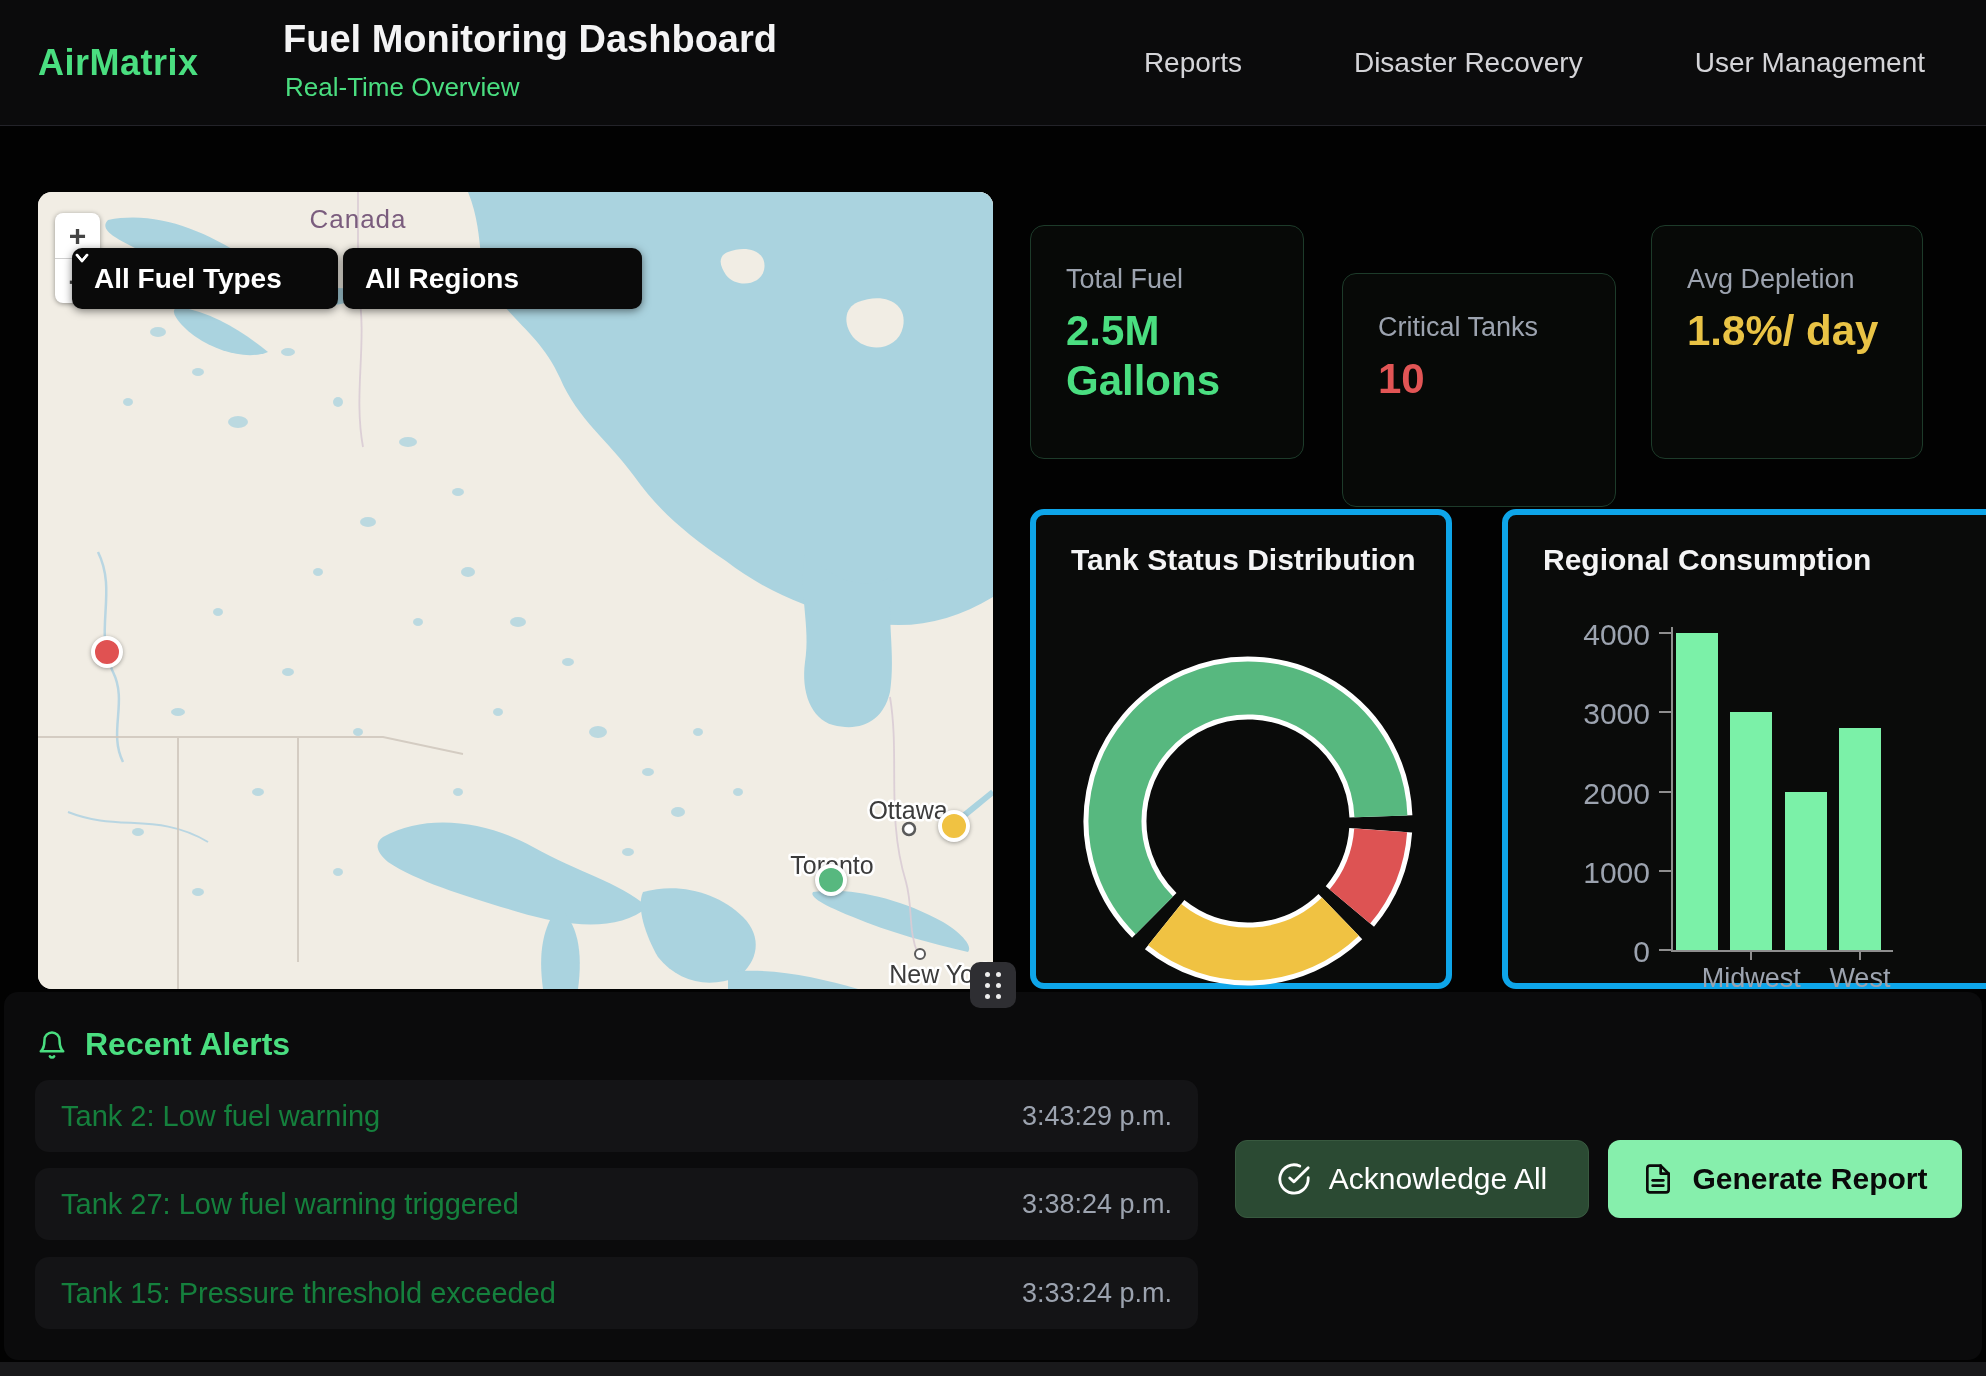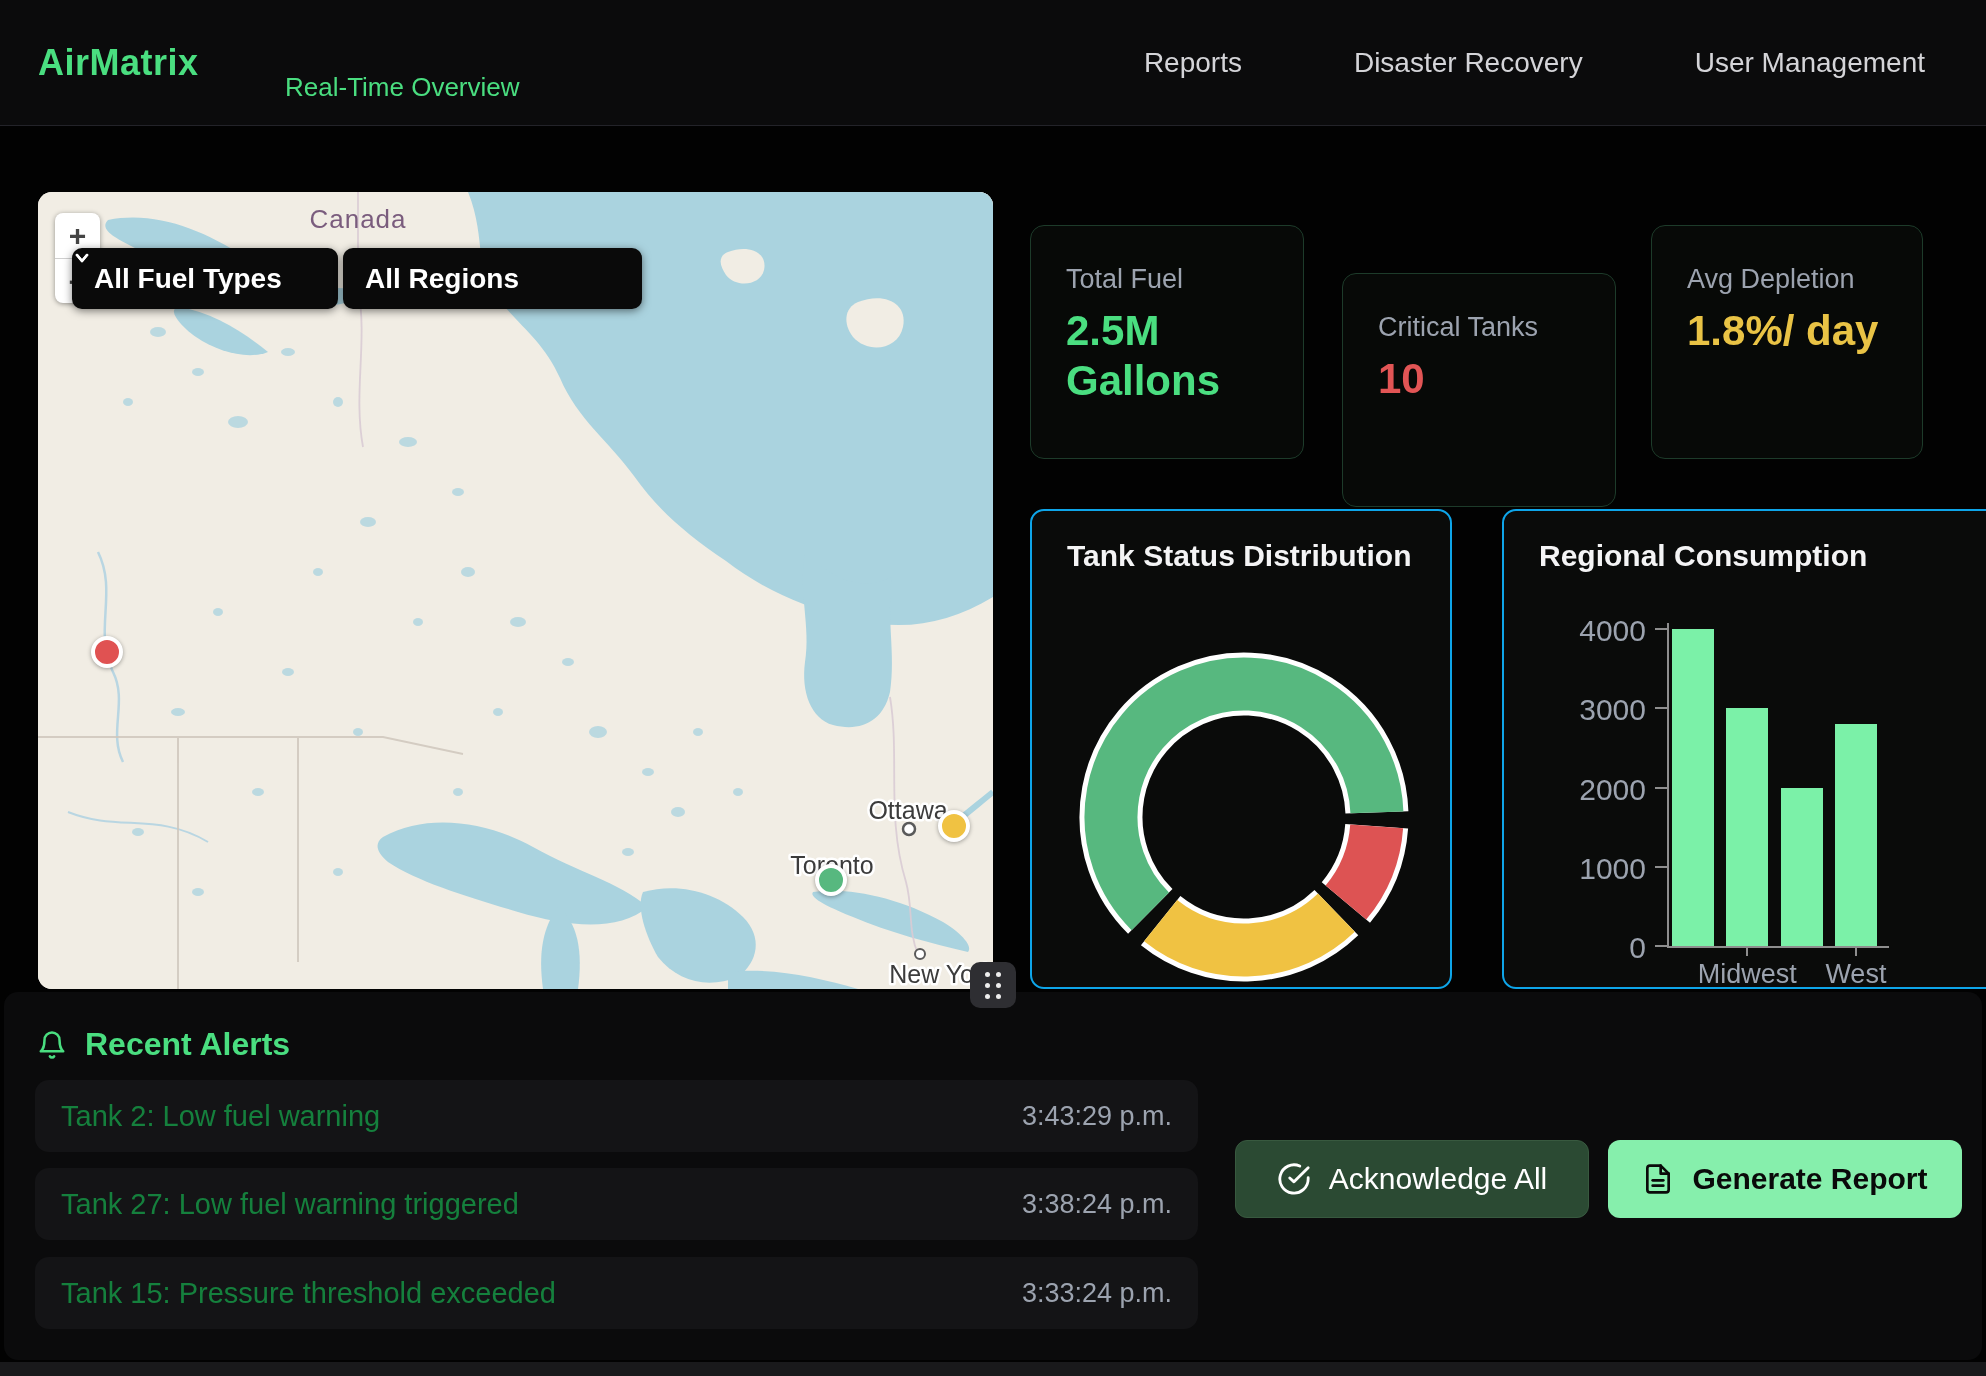--- a/index.html
+++ b/index.html
@@ -41,21 +41,21 @@
   #grip .dots{display:grid;grid-template-columns:repeat(2,5px);grid-template-rows:repeat(3,5px);gap:6px;}
   #grip .dots i{width:5px;height:5px;border-radius:50%;background:#ededed;}
 
   
   .card{top:225px;height:234px;background:#070907;border:1px solid #1d3b2a;border-radius:14px;box-sizing:border-box;}
   #card-0{left:1030px;width:274px;} #card-1{left:1342px;width:274px;margin-top:48px;} #card-2{left:1651px;width:272px;}
   .card .lbl{position:absolute;left:35px;top:38px;font-size:27px;color:#9ca3af;}
   .card .val{position:absolute;left:35px;top:80px;width:205px;font-size:42px;line-height:50px;font-weight:700;}
 
   
-  .panel{top:509px;height:480px;background:#0a0b0a;border:2px solid #0ea5e9;border-radius:14px;box-sizing:border-box;}
+  .panel{top:509px;height:480px;background:#0a0b0a;border:6px solid #0ea5e9;border-radius:14px;box-sizing:border-box;}
   #panel-donut{left:1030px;width:422px;}
   #panel-bar{left:1502px;width:504px;padding-left:20px;}
   .panel-title{position:absolute;left:35px;top:28px;font-size:30px;font-weight:700;color:#f4f4f5;}
   #donut-svg{position:absolute;left:42px;top:136px;width:340px;height:340px;}
   .ytick-label{position:absolute;width:140px;text-align:right;font-size:30px;color:#9ca3af;}
   .tickmark{position:absolute;background:#8e8e8e;}
   .axis{position:absolute;background:#8e8e8e;}
   .bar{position:absolute;background:#7bf1a8;}
   .xtick-label{position:absolute;width:160px;text-align:center;font-size:27px;color:#9ca3af;}
 
@@ -73,20 +73,21 @@
   #btn-ack{left:1235px;background:#2b4a33;border:1px solid #38593f;color:#fff;font-size:30px;font-weight:400;}
   #btn-report{left:1608px;background:#86efac;color:#0a0a0a;font-size:30px;font-weight:700;}
 
   #bottom-strip{left:0;top:1362px;width:1986px;height:14px;background:#19191b;}
 </style>
 </head>
 <body>
 
 <div class="abs" id="header">
   <div class="abs" id="brand">AirMatrix</div>
+  <div class="abs" id="title">Fuel Monitoring Dashboard</div>
   <div class="abs" id="subtitle">Real-Time Overview</div>
   <div class="abs" id="nav">
     <div class="nav-item">Reports</div>
     <div class="nav-item">Disaster Recovery</div>
     <div class="nav-item">User Management</div>
   </div>
 </div>
 
 <div class="abs" id="map">
   <svg width="955" height="797" viewBox="0 0 955 797">

